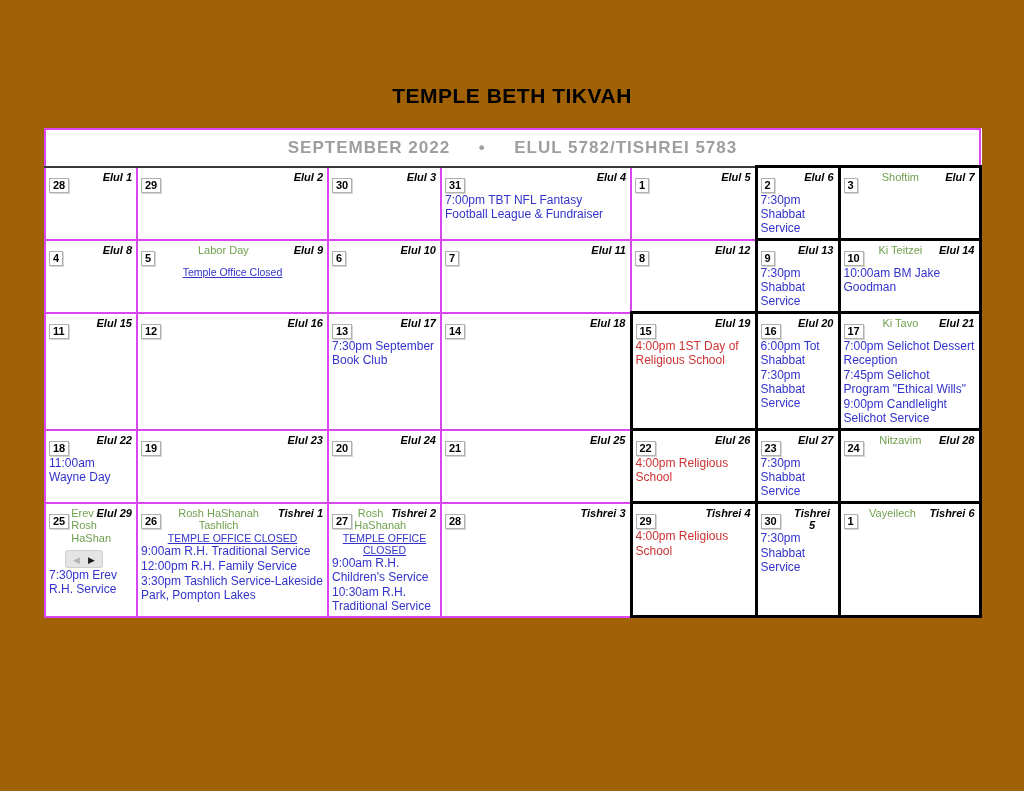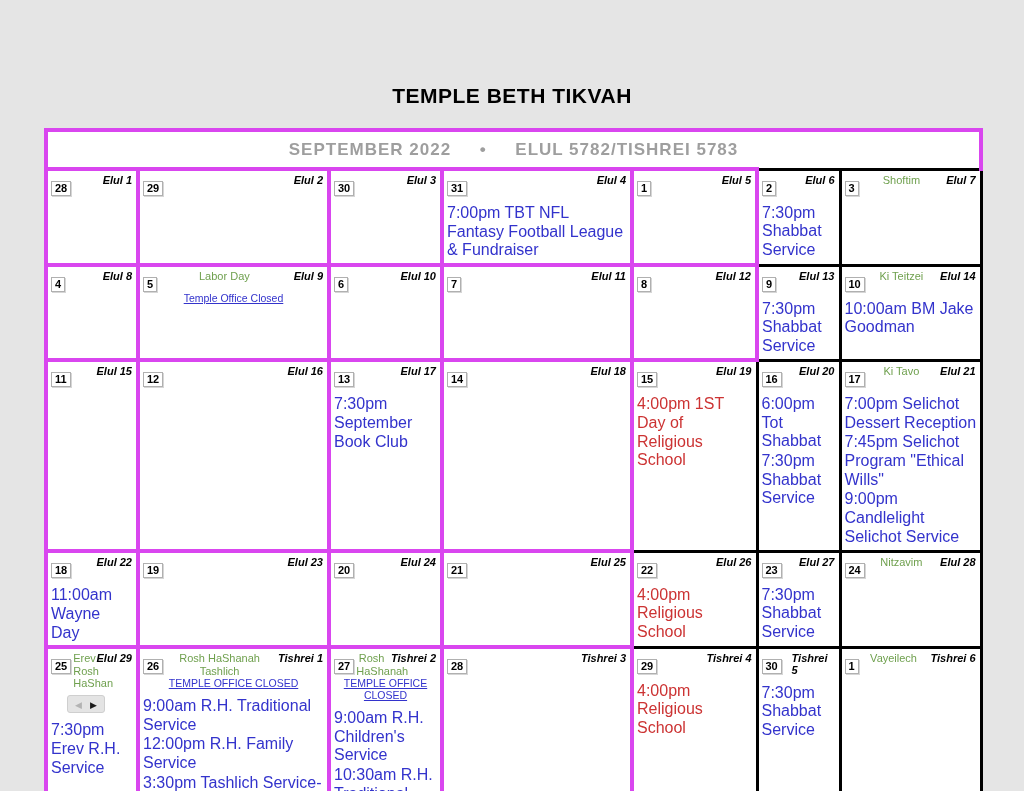--- a/index.html
+++ b/index.html
@@ -1,36 +1,36 @@
 <!DOCTYPE html>
 <html><head>
 <meta charset="utf-8">
 <style>
   html,body{margin:0;padding:0;background:#fff;}
   body{width:1024px;height:791px;overflow:hidden;font-family:"Liberation Sans",sans-serif;-webkit-font-smoothing:antialiased;}
-  .page{position:relative;width:1024px;height:791px;background:#e5e5e5;}
+  .page{position:relative;width:1024px;height:791px;background:#a16207;}
   h1.title{margin:0;padding-top:84px;text-align:center;font-size:21px;font-weight:bold;color:#000;letter-spacing:.5px;}
   table.calendar{position:absolute;left:44px;top:128px;width:935px;border-collapse:collapse;table-layout:fixed;background:#fff;border:2px solid #3a3a3a;}
   col.c0{width:92px}col.c1{width:191px}col.c2{width:113px}col.c3{width:190px}col.c4{width:125px}col.c5{width:83px}col.c6{width:141px}
-  th,td{border:4px solid #d946ef;}
+  th,td{border:2px solid #d946ef;}
   th.month-header{height:33px;font-size:17px;font-weight:bold;color:#9e9e9e;text-align:center;white-space:pre;letter-spacing:1px;border-bottom:2px solid #3a3a3a;}
   tr.dayname-row th{height:20px;font-size:11px;font-weight:normal;color:#9e9e9e;text-align:left;padding:2px 0 2px 4px;border-bottom:2px solid #3a3a3a;background:#fff;}
   tbody tr:nth-child(1){height:51px}
   tbody tr:nth-child(2){height:51px}
   tbody tr:nth-child(3){height:90px}
   tbody tr:nth-child(4){height:51px}
   tbody tr:nth-child(5){height:105px}
   td.day{vertical-align:top;padding:2px 3px 2px 3px;background:#fff;}
   td.day.bold{border:3px solid #000;}
   .cell-top{display:flex;align-items:flex-start;}
   .daynum{flex:none;display:inline-block;background:#fff;border:1px solid #b0b0b0;box-shadow:1px 1px 0 #d6d6d6;font-size:11px;font-weight:bold;color:#000;line-height:13px;padding:0 3px;margin-top:8px;}
   .holiday{flex:1;min-width:0;text-align:center;font-size:11px;font-weight:normal;color:#6fa04e;line-height:1.12;white-space:pre-line;padding:1px 2px 0 2px;}
-  .hebrew{flex:none;max-width:58%;font-size:11px;font-weight:bold;font-style:italic;color:#000;text-align:left;padding:1px 1px 0 2px;}
+  .hebrew{flex:none;max-width:58%;font-size:11px;font-weight:bold;font-style:italic;color:#000;text-align:center;padding:1px 1px 0 2px;}
   .closed{text-align:center;color:#3333cc;font-weight:normal;text-decoration:underline;font-size:10.5px;line-height:1.15;margin-top:0px;}
-  .events{margin-top:8px;font-size:16px;line-height:1.17;}
+  .events{font-size:12px;line-height:1.17;}
   .event{margin:0 0 1px 0;}
   .event.blue{color:#3333cc;}
   .event.red{color:#cc3333;}
   .navwidget{display:inline-flex;align-items:center;gap:8px;background:#e4e4e4;border:1px solid #cfcfcf;border-radius:3px;padding:2px 7px;margin:6px 0 0 16px;}
   .navbtn{cursor:pointer;line-height:10px;}
   .navicon{font-size:9px;}
   .navicon.prev{color:#b3b3b3;}
   .navicon.next{color:#1a1a1a;}
 </style>
 </head>

